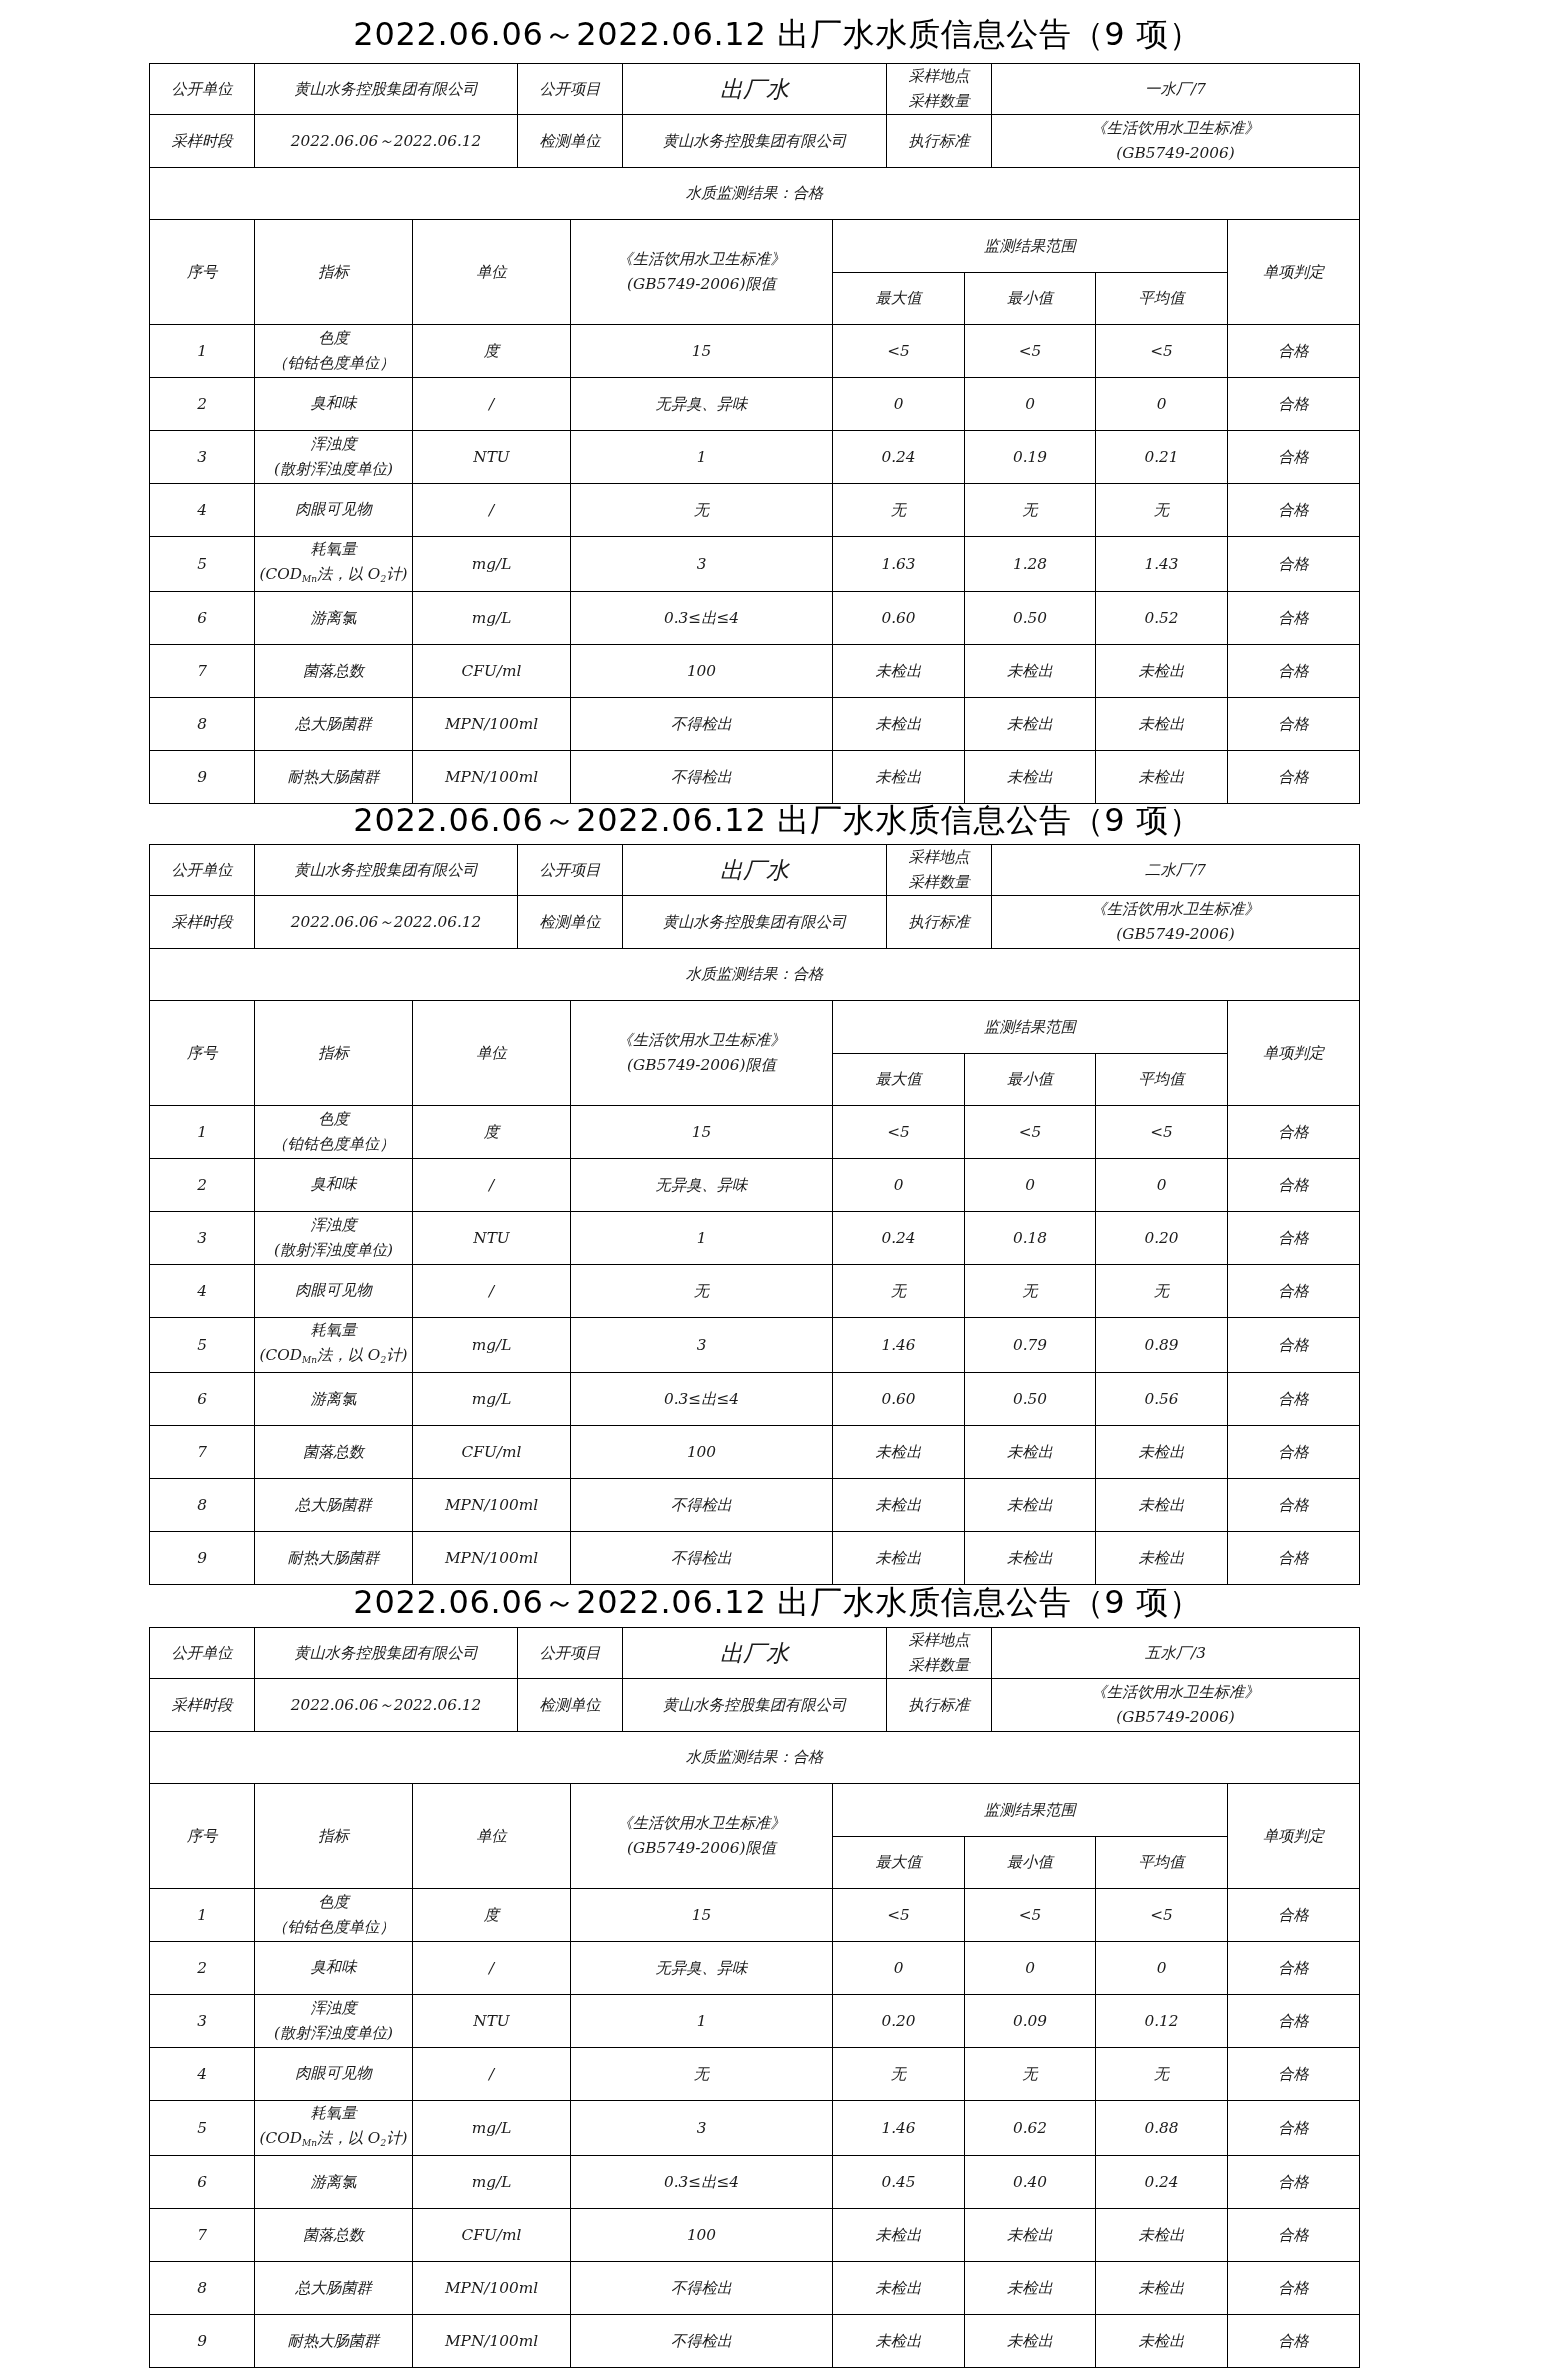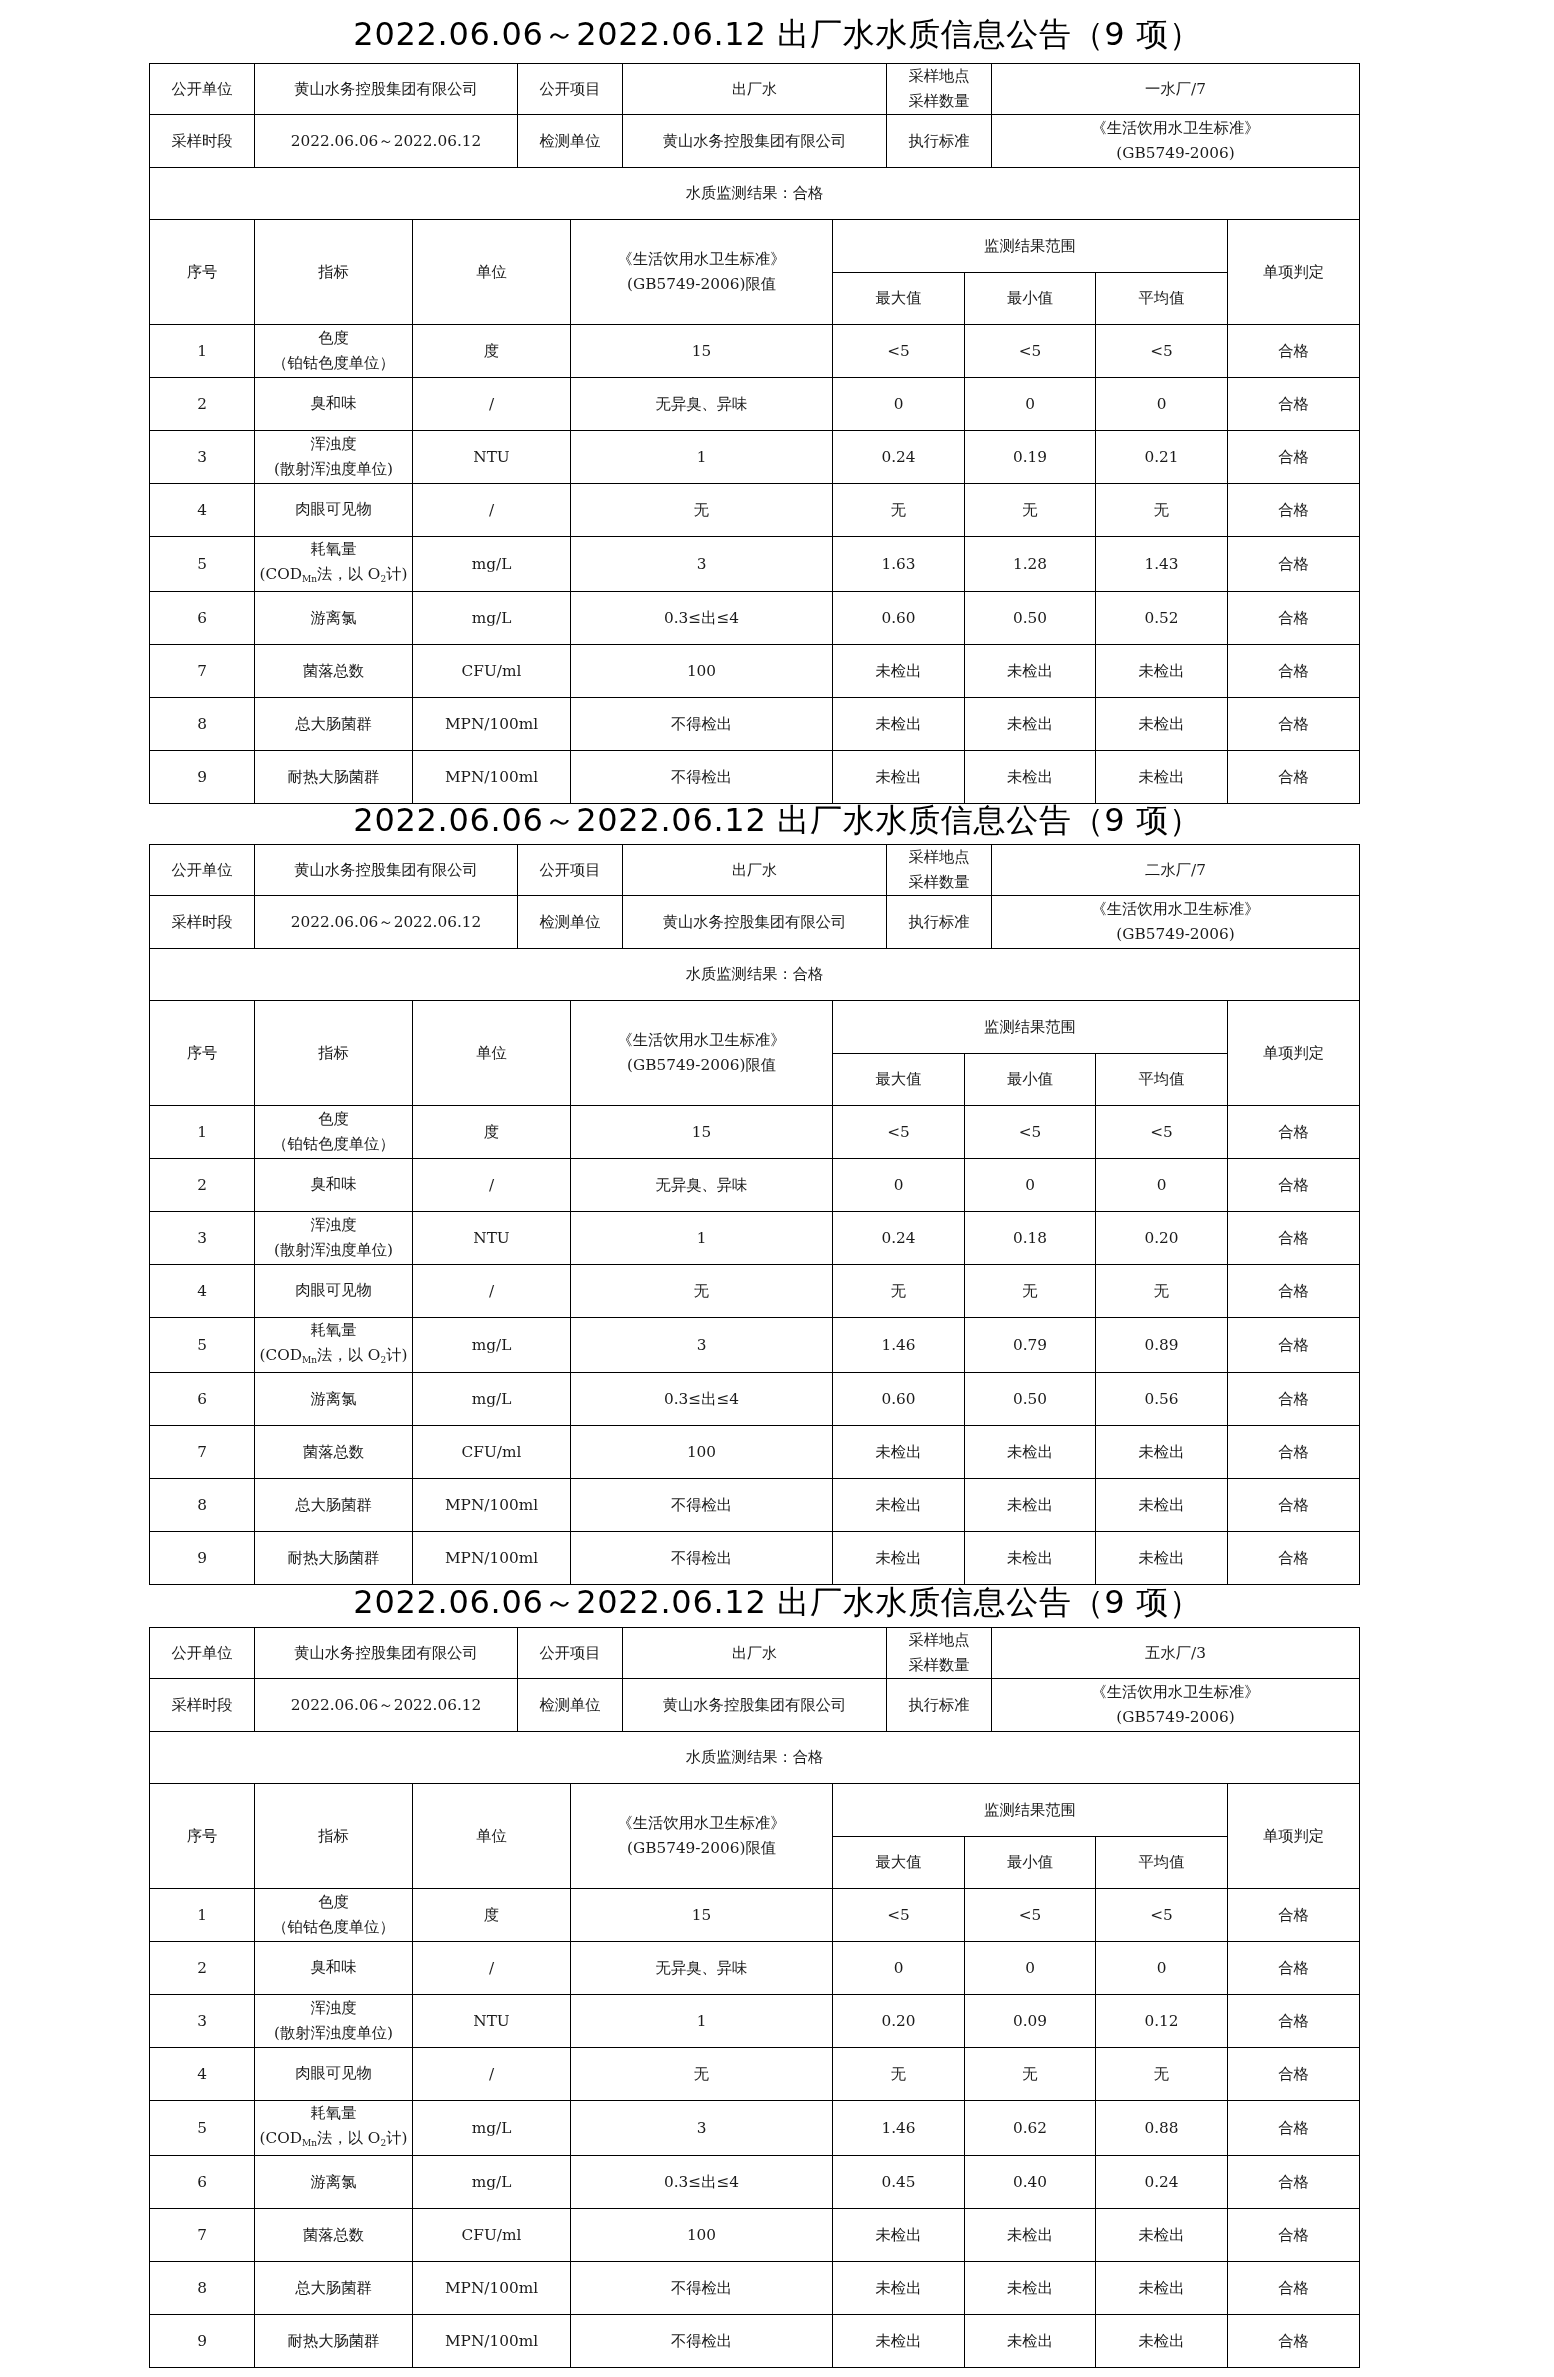--- a/index.html
+++ b/index.html
@@ -6,27 +6,27 @@
   body {
     width: 1555px; height: 2377px; position: relative; overflow: hidden;
     font-family: "DejaVu Serif", "Liberation Serif", serif; color: #1a1a1a;
   }
   .block { position: absolute; left: 149px; width: 1211px; }
   .title {
     position: absolute; left: 0; width: 1555px; text-align: center;
     font-family: "DejaVu Sans", "Liberation Sans", sans-serif;
     font-size: 32px; line-height: 42px; color: #000; letter-spacing: 0.7px;
   }
-  table { border-collapse: collapse; table-layout: fixed; width: 1211px; }
+  table { border-collapse: collapse; table-layout: fixed; width: 1211px; font-style: italic; }
   td {
     border: 1.4px solid #000; text-align: center; vertical-align: middle;
     font-size: 15.3px; line-height: 24px; padding: 0; overflow: hidden;
   }
   .info td { font-size: 15.3px; }
-  .info td.big { font-size: 15px; }
+  .info td.big { font-size: 23px; }
   .hdr td { font-size: 15.3px; }
   .two { line-height: 25px; }
   .sub { font-size: 9px; vertical-align: -2.8px; }
   .t1 { top: 63px; }
   .t2 { top: 844px; }
   .t3 { top: 1627px; }
   .ttl1 { top: 12.5px; }
   .ttl2 { top: 799px; }
   .ttl3 { top: 1581px; }
   .sep { display: block; }

